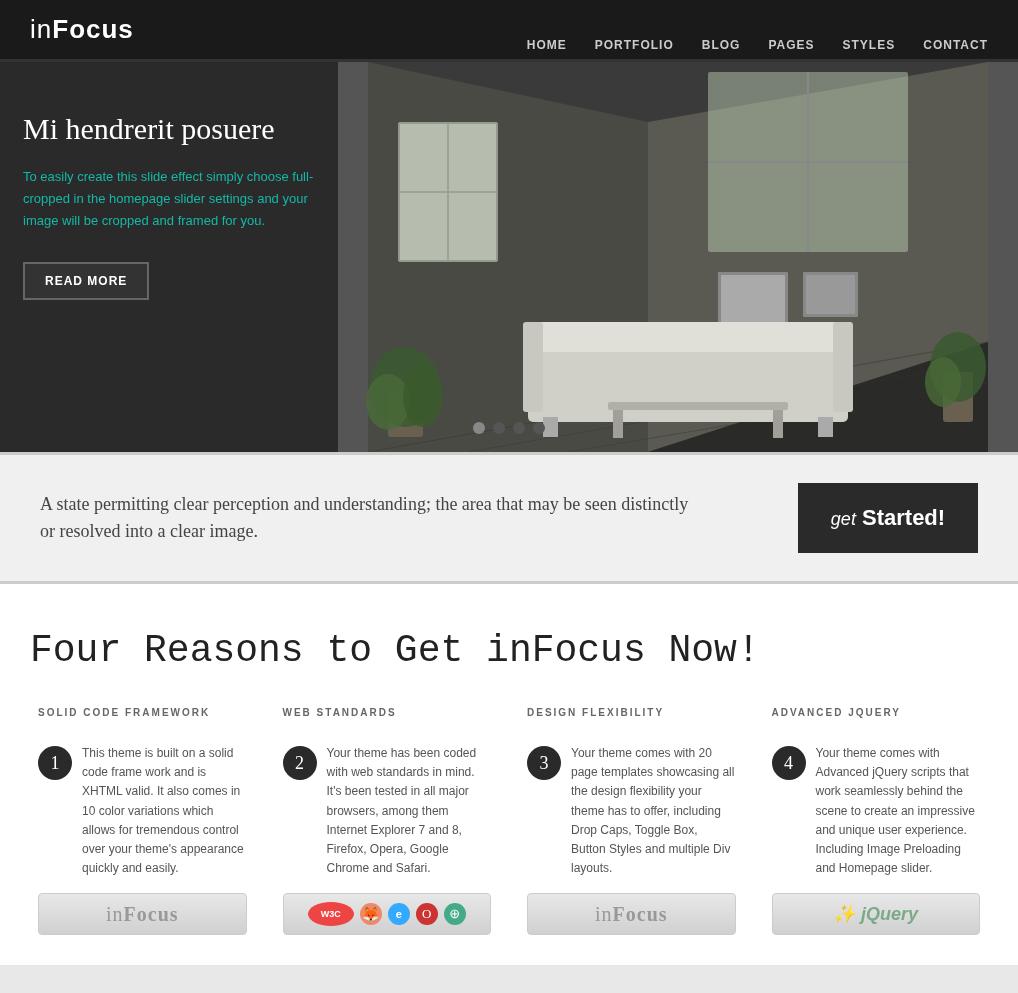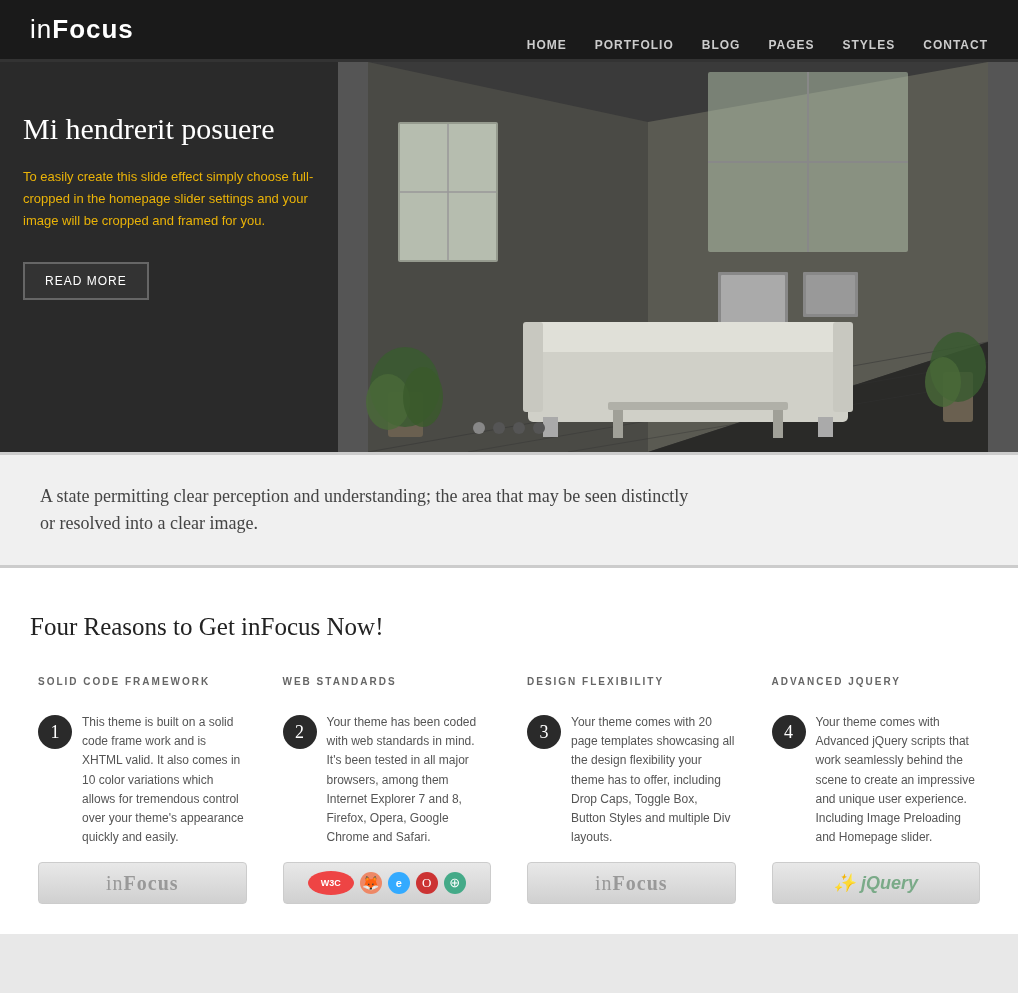--- a/index.html
+++ b/index.html
@@ -60,33 +60,33 @@
       z-index: 2;
     }
     #hero-title {
       color: #fff;
       font-size: 30px;
       font-weight: normal;
       margin-bottom: 20px;
       font-family: Georgia, serif;
     }
     #hero-desc {
-      color: #eab308;
+      color: #14b8a6;
       font-size: 13px;
       line-height: 1.7;
       margin-bottom: 30px;
       font-family: Arial, sans-serif;
     }
     #read-more-btn {
       background: #333;
       border: 2px solid #666;
       color: #fff;
       font-family: Arial, sans-serif;
       font-size: 12px;
-      font-weight: normal;
+      font-weight: bold;
       letter-spacing: 1px;
       padding: 10px 20px;
       cursor: pointer;
       text-transform: uppercase;
     }
     #hero-image {
       flex: 1;
       background: #555;
       position: relative;
       overflow: hidden;
@@ -150,22 +150,22 @@
       font-weight: 300;
       font-size: 18px;
     }
 
     
     #features {
       background: #fff;
       padding: 45px 30px 30px;
     }
     #features-title {
-      font-family: Liberation Serif, serif;
-      font-size: 25px;
+      font-family: Liberation Mono, monospace;
+      font-size: 38px;
       font-weight: normal;
       color: #222;
       margin-bottom: 35px;
     }
     #features-grid {
       display: grid;
       grid-template-columns: repeat(4, 1fr);
       gap: 20px;
     }
     .feature-col {
@@ -326,20 +326,23 @@
   <div id="slider-dots">
     <div class="dot active"></div>
     <div class="dot"></div>
     <div class="dot"></div>
     <div class="dot"></div>
   </div>
 </section>
 
 <section id="cta-strip">
   <p id="cta-text">A state permitting clear perception and understanding; the area that may be seen distinctly or resolved into a clear image.</p>
+  <button id="get-started-btn">
+    <em>get</em> <span>Started!</span>
+  </button>
 </section>
 
 <section id="features">
   <h2 id="features-title">Four Reasons to Get inFocus Now!</h2>
   <div id="features-grid">
 
     <div class="feature-col">
       <div class="feature-label">SOLID CODE FRAMEWORK</div>
       <div class="feature-body">
         <div class="feature-number">1</div>

